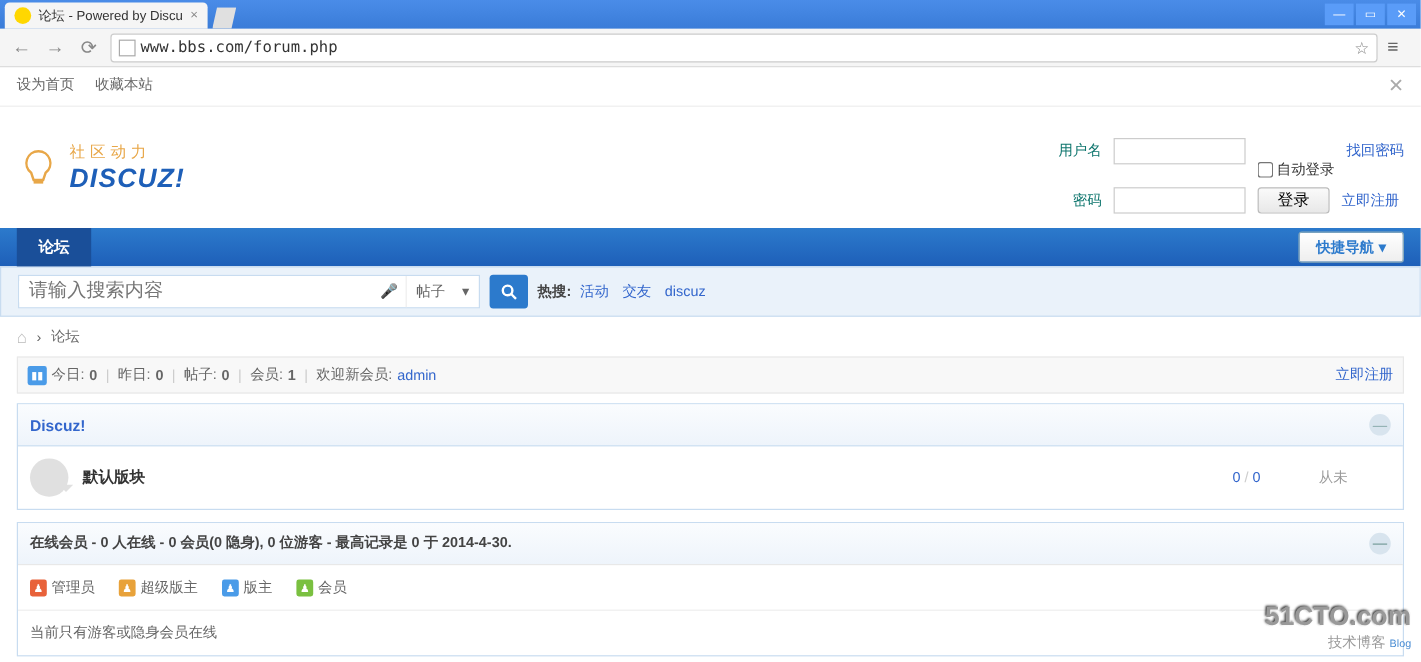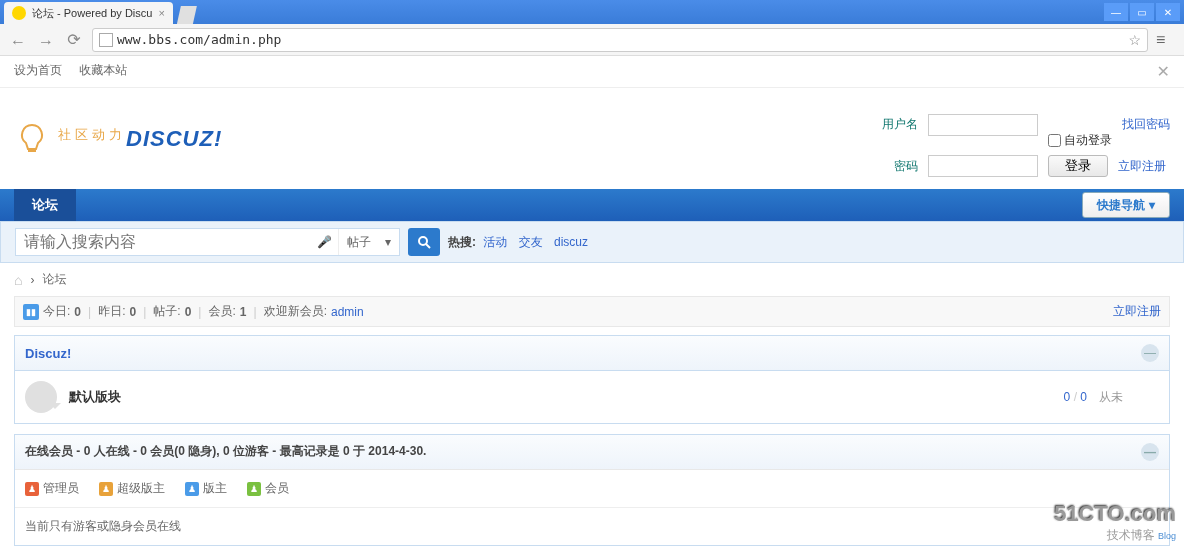--- a/index.html
+++ b/index.html
@@ -25,21 +25,21 @@
 
 .page { position: relative; }
 
 .top-links { padding: 6px 14px; display: flex; justify-content: space-between; border-bottom: 1px solid #eee; }
 .top-links a { color: #666; text-decoration: none; margin-right: 14px; cursor: pointer; }
 .top-close { color: #aaa; font-size: 16px; cursor: pointer; }
 
 .header { display: flex; justify-content: space-between; align-items: center; padding: 12px 14px; }
 .logo { display: flex; align-items: center; gap: 8px; }
 .logo-bulb { width: 36px; height: 36px; }
-.logo-text { display: flex; flex-direction: row; }
+.logo-text { display: flex; flex-direction: column; }
 .logo-cn { color: #e8a748; font-size: 13px; letter-spacing: 4px; }
 .logo-en { color: #1e5fb8; font-size: 22px; font-weight: bold; font-style: italic; letter-spacing: 1px; }
 
 .login-area { display: flex; flex-direction: column; gap: 6px; }
 .login-row { display: flex; align-items: center; gap: 10px; }
 .login-row label { color: #0f766e; width: 40px; text-align: right; }
 .login-row input[type="text"], .login-row input[type="password"] { width: 110px; height: 22px; border: 1px solid #ccc; padding: 0 4px; }
 .login-row .chk { display: flex; align-items: center; gap: 3px; margin-top: 32px; }
 .login-btn { width: 60px; height: 22px; background: linear-gradient(#fafafa,#e8e8e8); border: 1px solid #bbb; border-radius: 3px; cursor: pointer; }
 .login-row a { color: #3366cc; text-decoration: none; cursor: pointer; }
@@ -71,21 +71,21 @@
 
 .section { border: 1px solid #c8dcf0; margin: 0 14px 10px; }
 .section-hd { background: linear-gradient(#fafcfe,#eef4fb); padding: 8px 10px; display: flex; justify-content: space-between; align-items: center; border-bottom: 1px solid #c8dcf0; }
 .section-hd .title { color: #3366cc; font-weight: bold; font-size: 13px; }
 .collapse { width: 18px; height: 18px; background: #d8e4ee; border-radius: 50%; display: flex; align-items: center; justify-content: center; color: #8aa; cursor: pointer; font-size: 12px; }
 
 .forum-row { display: flex; align-items: center; padding: 10px; gap: 12px; }
 .forum-icon { width: 32px; height: 32px; background: #e0e0e0; border-radius: 50%; position: relative; }
 .forum-icon::after { content: ''; position: absolute; bottom: -2px; right: -4px; border: 6px solid transparent; border-top-color: #e0e0e0; }
 .forum-name { flex: 1; font-weight: bold; color: #333; font-size: 13px; }
-.forum-count { color: #3366cc; width: 60px; text-align: right; }
+.forum-count { color: #3366cc; width: 60px; text-align: left; }
 .forum-count .sep { color: #ccc; }
 .forum-last { width: 60px; color: #999; }
 
 .online-hd { background: linear-gradient(#fafcfe,#eef4fb); padding: 8px 10px; display: flex; justify-content: space-between; border-bottom: 1px solid #e8e8e8; color: #444; font-weight: bold; font-size: 12px; }
 .legend { padding: 10px; display: flex; gap: 20px; align-items: center; border-bottom: 1px solid #eee; }
 .legend-item { display: flex; align-items: center; gap: 4px; color: #666; }
 .legend-icon { width: 14px; height: 14px; border-radius: 2px; display: inline-flex; align-items: center; justify-content: center; color: #fff; font-size: 9px; }
 .online-msg { padding: 10px; color: #666; }
 
 .official { display: flex; padding: 10px; gap: 12px; align-items: flex-start; border-bottom: 1px solid #eee; }
@@ -115,21 +115,21 @@
     <div class="win-btn">✕</div>
   </div>
 </div>
 
 <div class="addr-bar">
   <span class="nav-btn">←</span>
   <span class="nav-btn">→</span>
   <span class="nav-btn">⟳</span>
   <div class="url-box">
     <span class="page-icon"></span>
-    <span class="url-text">www.bbs.com/admin.php</span>
+    <span class="url-text">www.bbs.com/forum.php</span>
     <span class="star">☆</span>
   </div>
   <span class="menu-btn">≡</span>
 </div>
 
 <div class="page">
 
   <div class="top-links">
     <div>
       <a>设为首页</a>

